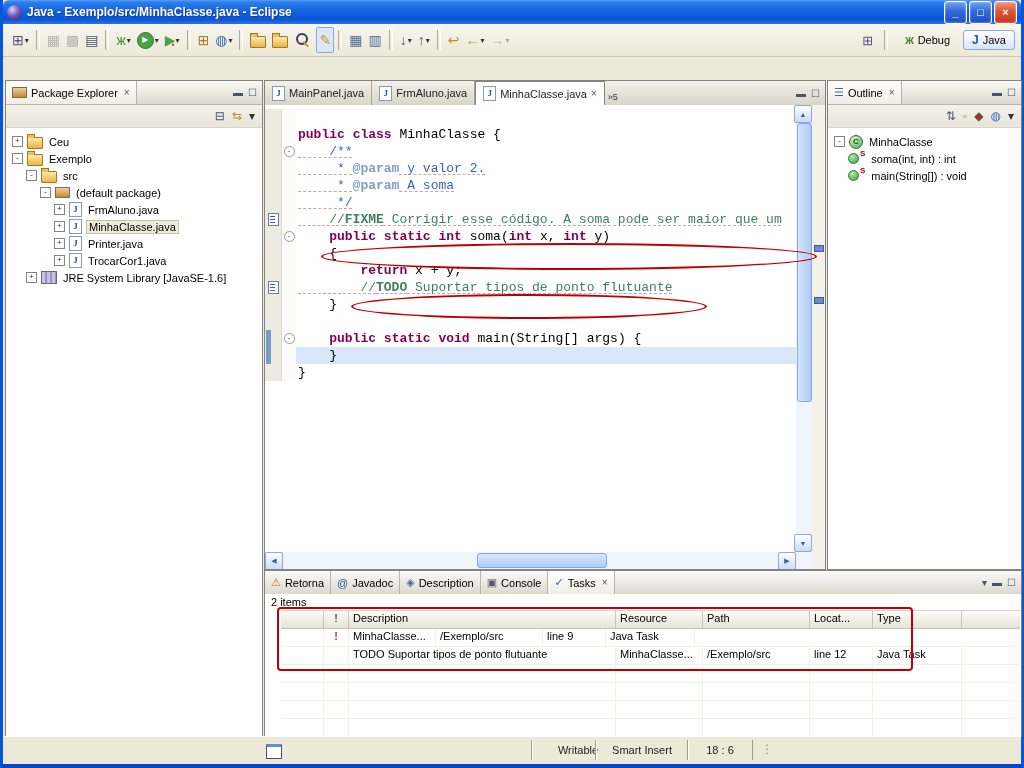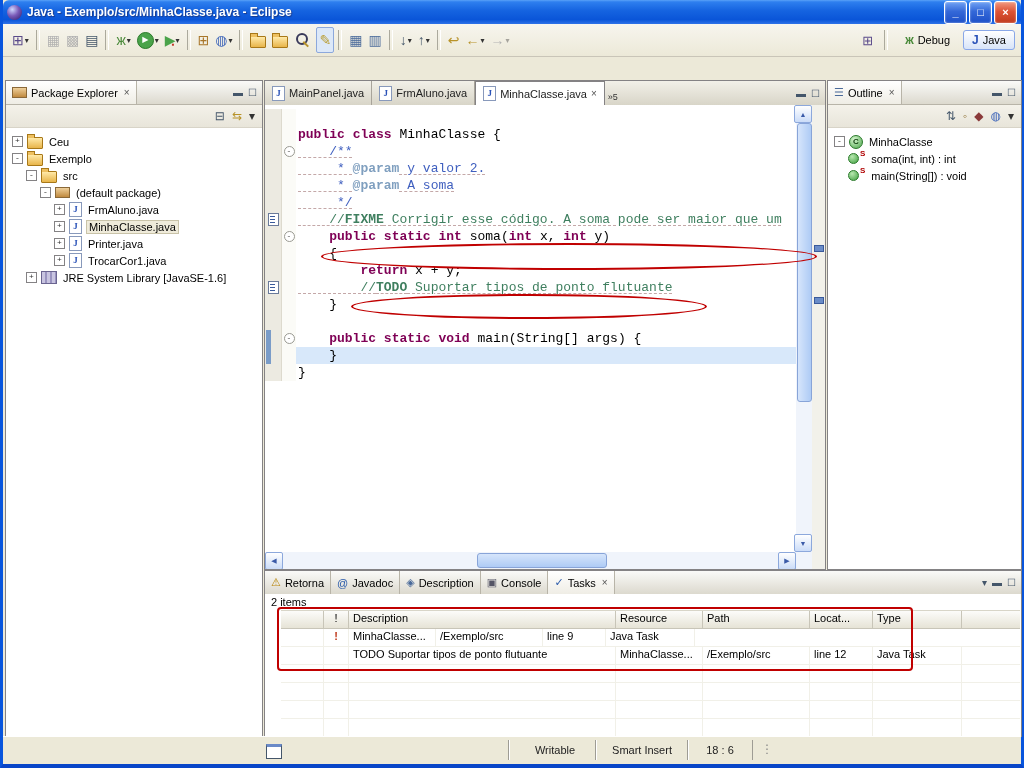--- a/index.html
+++ b/index.html
@@ -117,21 +117,21 @@
   .td{border-right:1px solid #F1F0E8;padding:1px 4px;white-space:nowrap;overflow:hidden}
   .c0{width:34px;flex:none}.c1{width:16px;flex:none;text-align:center}.c2{width:258px;flex:none}
   .c3{width:78px;flex:none}.c4{width:98px;flex:none}.c5{width:54px;flex:none}.c6{width:80px;flex:none}
   .prio{color:#C03A1D;font-weight:bold}
   .btab-glyph{font-size:11px}
 
   
   .statusbar{position:absolute;left:0;right:0;bottom:0;height:27px;background:#ECE9D8;border-top:1px solid #fff}
   .fastview{position:absolute;left:263px;top:7px;width:14px;height:11px;border:1px solid #44566a;background:#fff;border-top:3px solid #6a8ac8}
   .sb-cell{position:absolute;top:3px;height:20px;display:flex;align-items:center;justify-content:center;border-left:1px solid #9E9C94;box-shadow:inset 1px 0 0 #fff;color:#222}
-  .sb-writable{left:505px;width:92px}
+  .sb-writable{left:528px;width:92px}
   .sb-insert{left:592px;width:92px}
   .sb-pos{left:684px;width:64px;border-right:1px solid #9E9C94}
   .sb-grip{position:absolute;left:758px;top:5px;color:#888;font-size:12px}
 </style>
 </head>
 <body>
 
 <div class="window">
 
   <div class="titlebar">

